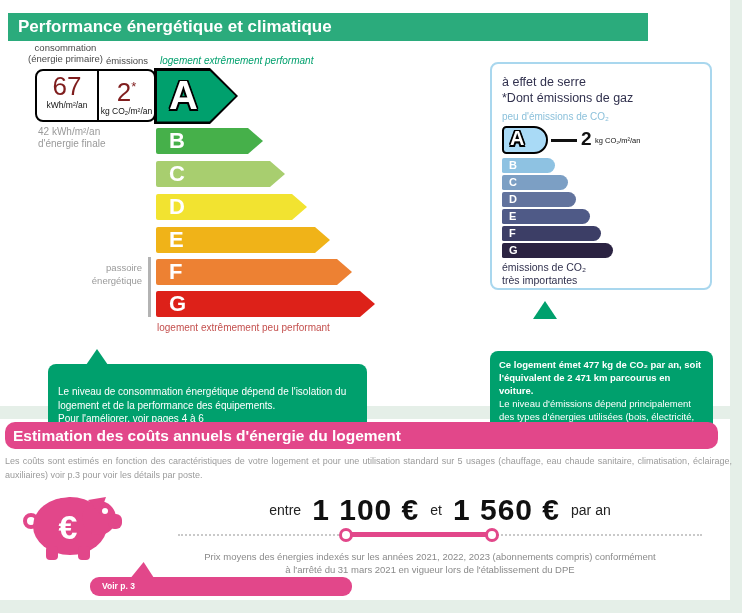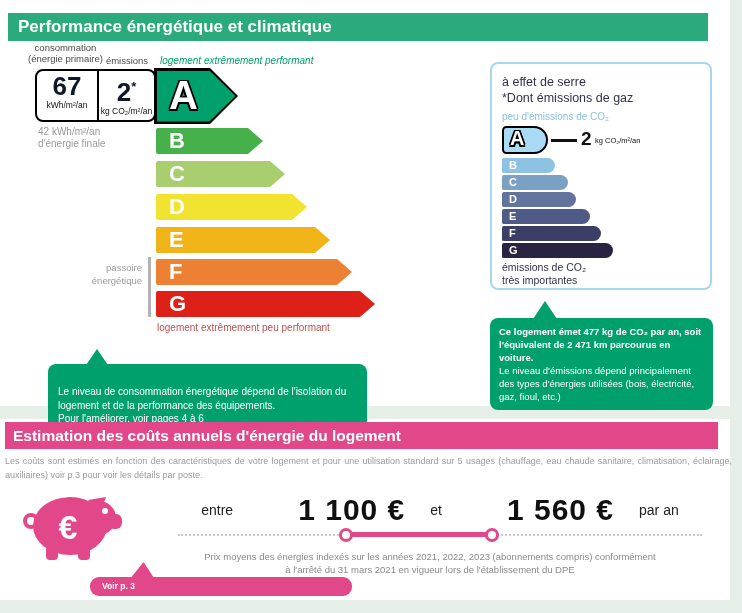--- a/index.html
+++ b/index.html
@@ -5,29 +5,29 @@
   html,body{margin:0;padding:0;}
   body{background:#e5efe8;font-family:"Liberation Sans",sans-serif;}
   #app{position:relative;width:742px;height:613px;overflow:hidden;background:#e5efe8;}
   .abs{position:absolute;}
   .sheet{position:absolute;background:#ffffff;}
   #sheet1{left:0;top:0;width:730px;height:406px;}
   #sheet2{left:0;top:419px;width:730px;height:181px;}
 
   
   .band{position:absolute;color:#fff;font-weight:bold;box-sizing:border-box;}
-  #band-energy{left:8px;top:13px;width:700px;height:28px;font-size:17px;line-height:28px;padding-left:10px;}
+  #band-energy{left:8px;top:13px;width:640px;height:28px;font-size:17px;line-height:28px;padding-left:10px;}
   #band-costs{left:5px;top:422px;width:713px;height:27px;font-size:15.5px;line-height:27px;padding-left:8px;}
 
   
   #consBox{left:35px;top:69px;width:121px;height:53px;background:#fff;border:2.5px solid #000;border-radius:8px;display:flex;box-sizing:border-box;}
   .cell{text-align:center;padding-top:2px;box-sizing:border-box;}
   #cellCons{width:60px;}
   #cellEmis{flex:1;border-left:2px solid #000;}
-  .bigval{font-size:26px;font-weight:bold;line-height:27px;color:#0f172a;}
+  .bigval{font-size:26px;font-weight:normal;line-height:27px;color:#7f1d1d;}
   .bigval sup{font-size:13px;}
   .unit{font-size:8.5px;color:#111;line-height:10px;}
   .lbl{position:absolute;font-size:9.5px;color:#4a4a4a;text-align:center;line-height:11px;}
   #lblCons{left:18px;top:42px;width:95px;}
   #lblEmis{left:98px;top:55px;width:58px;}
   #notePerf{left:160px;top:55px;font-size:10px;color:#00a06d;position:absolute;font-style:italic;}
   #noteFinal{left:38px;top:126px;font-size:10px;color:#9a9a9a;line-height:12px;position:absolute;}
 
   
   #arrowA{left:154px;top:68px;width:84px;height:56px;background:#000;
@@ -67,23 +67,23 @@
   .cb0{top:158px;width:53px}.cb1{top:175px;width:66px}.cb2{top:192px;width:74px}
   .cb3{top:209px;width:88px}.cb4{top:226px;width:99px}.cb5{top:243px;width:111px}
   #climHigh{left:502px;top:261px;font-size:10.5px;color:#31314e;line-height:13px;position:absolute;}
 
   
   #calloutClimate{left:490px;top:318px;width:223px;padding:7px 9px;font-size:9.5px;line-height:13px;}
   #calloutClimate .b{font-weight:bold;}
 
   
   #costIntro{left:5px;top:454px;width:727px;font-size:9px;color:#9b9b9b;line-height:14px;text-align:justify;position:absolute;}
-  #costRow{left:170px;top:490px;width:540px;height:40px;display:flex;align-items:center;justify-content:center;gap:25px;position:absolute;}
+  #costRow{left:170px;top:490px;width:540px;height:40px;display:flex;align-items:center;justify-content:center;gap:11px;position:absolute;}
   .small{font-size:14px;color:#222;}
-  .money{font-size:30px;font-weight:bold;color:#101010;letter-spacing:1px;margin-left:40px;}
+  .money{font-size:30px;font-weight:bold;color:#101010;letter-spacing:1px;}
   #dotline{left:178px;top:534px;width:524px;border-top:2px dotted #c9c9c9;position:absolute;}
   #range{left:346px;top:532px;width:146px;height:5px;border-radius:3px;position:absolute;}
   .knob{position:absolute;top:528px;width:14px;height:14px;background:#fff;border:3.5px solid #e2478a;border-radius:50%;box-sizing:border-box;z-index:2;}
   #knobMin{left:339px;} #knobMax{left:485px;}
   #costNote{left:150px;top:550px;width:560px;text-align:center;font-size:9.5px;color:#8a8a8a;line-height:13px;position:absolute;}
 
   
   #bubble{left:90px;top:577px;width:262px;border-radius:9px;color:#fff;padding:4px 12px 5px 12px;box-sizing:border-box;position:absolute;}
   #bubble .t{font-size:11.5px;font-weight:bold;line-height:14px;}
   #bubble .s{font-size:8.5px;font-weight:bold;line-height:10px;}
@@ -165,26 +165,26 @@
   <div class="cbar cb3" style="background-color: rgb(79, 90, 135);"><span>E</span></div>
   <div class="cbar cb4" style="background-color: rgb(60, 62, 102);"><span>F</span></div>
   <div class="cbar cb5" style="background-color: rgb(43, 35, 66);"><span>G</span></div>
 
   <div id="climHigh">
     <div>émissions de CO₂</div>
     <div>très importantes</div>
   </div>
 
   <div id="ptrClimate" class="pointer" style="background-color: rgb(0, 160, 109);"></div>
-  <div id="calloutClimate" class="callout" style="background-color: rgb(0, 160, 109);">
+  <div id="calloutClimate" class="callout" style="background-color: rgb(0, 160, 109); margin-top: 33px;">
     <div class="b">Ce logement émet 477 kg de CO₂ par an, soit l'équivalent de 2 471 km parcourus en voiture.</div>
     <div>Le niveau d'émissions dépend principalement des types d'énergies utilisées (bois, électricité, gaz, fioul, etc.)</div>
   </div>
 
-  <div id="band-costs" class="band" style="background-color: rgb(226, 71, 138);">Estimation des coûts annuels d'énergie du logement</div>
+  <div id="band-costs" class="band" style="background-color: rgb(226, 71, 138); border-radius: 10px;">Estimation des coûts annuels d'énergie du logement</div>
   <div id="costIntro">Les coûts sont estimés en fonction des caractéristiques de votre logement et pour une utilisation standard sur 5 usages (chauffage, eau chaude sanitaire, climatisation, éclairage, auxiliaires) voir p.3 pour voir les détails par poste.</div>
 
   <svg class="abs" style="left:22px;top:484px;" width="102" height="82" viewBox="0 0 102 82">
     <circle cx="9" cy="37" r="6" fill="none" stroke="#e2478a" stroke-width="4"></circle>
     <ellipse cx="48" cy="42" rx="37" ry="29" fill="#e2478a"></ellipse>
     <circle cx="77" cy="34" r="17" fill="#e2478a"></circle>
     <rect x="86" y="30" width="14" height="15" rx="6" fill="#e2478a"></rect>
     <path d="M66,16 L84,13 L78,30 Z" fill="#e2478a"></path>
     <rect x="24" y="62" width="12" height="14" rx="4" fill="#e2478a"></rect>
     <rect x="56" y="62" width="12" height="14" rx="4" fill="#e2478a"></rect>

